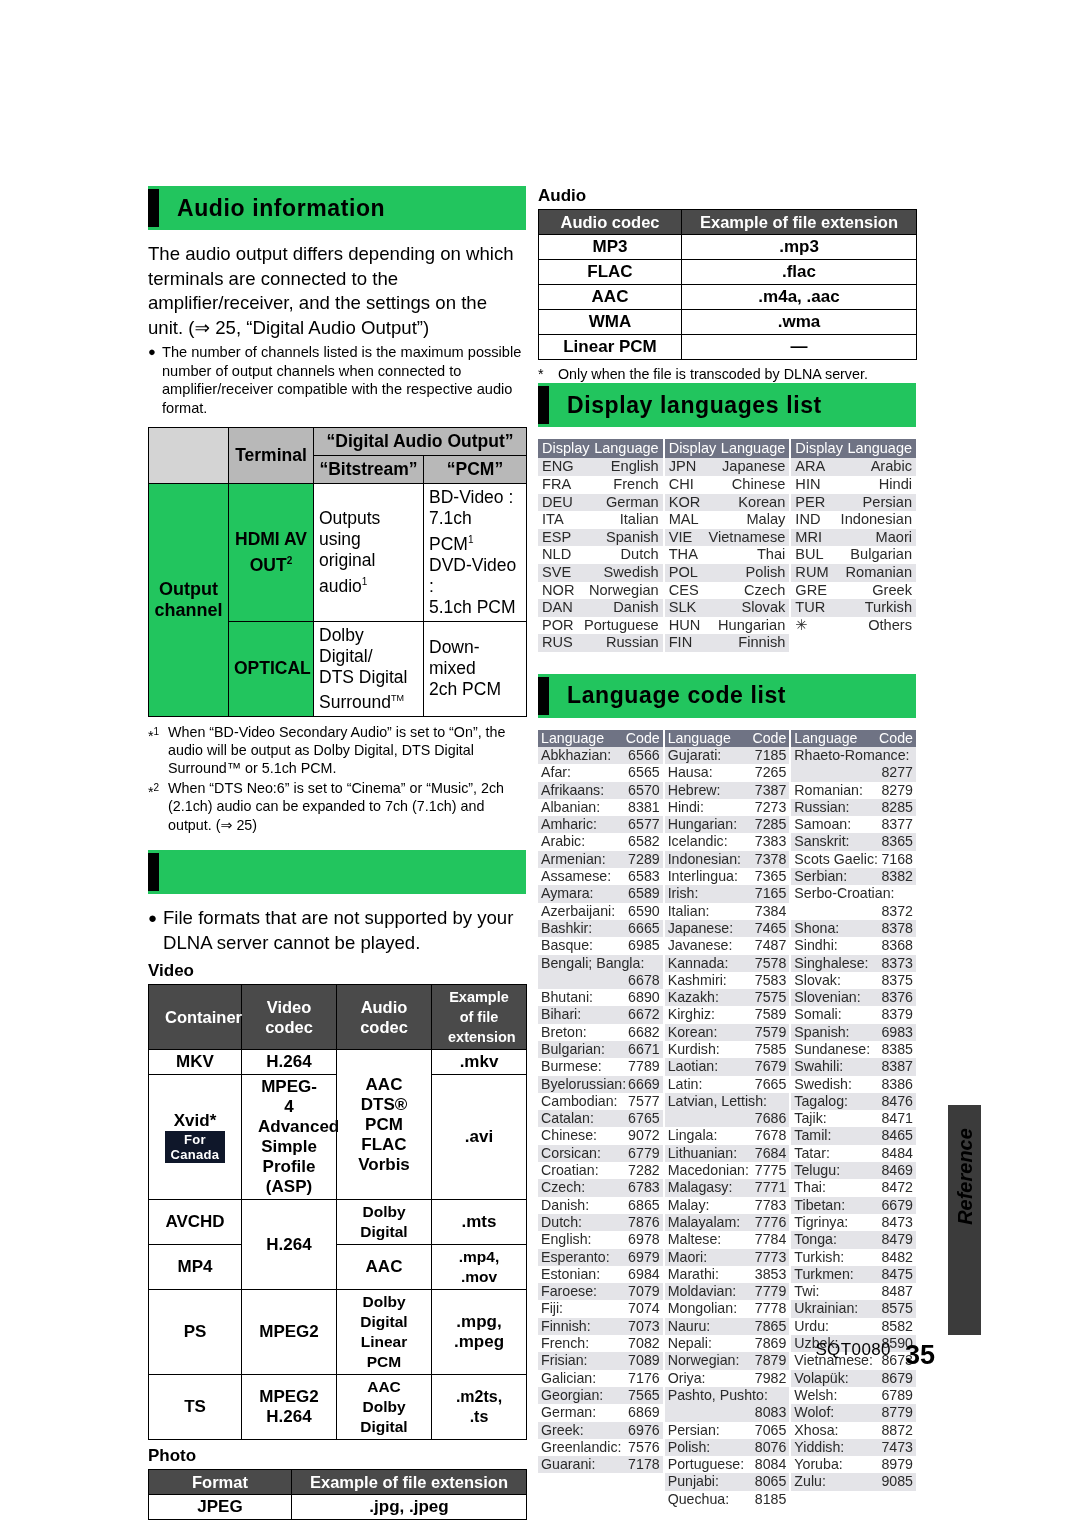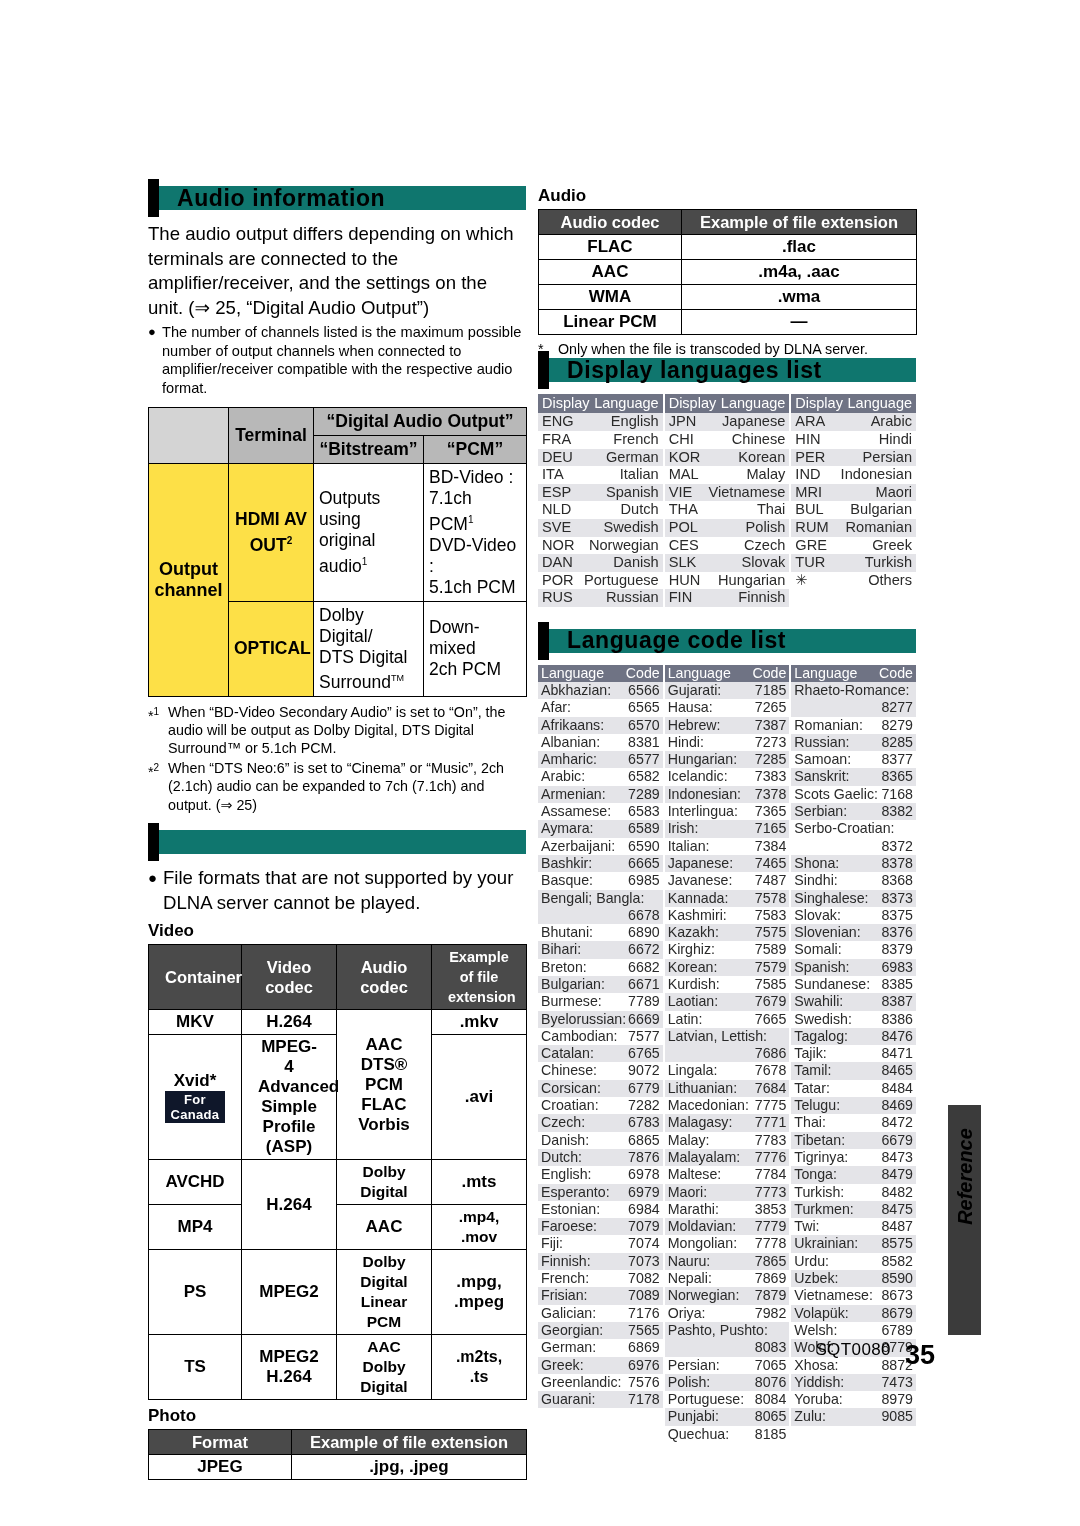--- a/index.html
+++ b/index.html
@@ -29,22 +29,22 @@
   }
   .col-right {
     position: absolute;
     left: 538px;
     top: 186px;
     width: 378px;
   }
 
   
   .sec-head {
-    background: #0f766e;
-    height: 24px;
+    background: #22c55e;
+    height: 44px;
     display: flex;
     align-items: center;
     margin-bottom: 12px;
   }
   .sec-head .bar {
     width: 11px;
     height: 38px;
     background: #000;
     flex: 0 0 auto;
   }
@@ -116,21 +116,21 @@
   table.grid th {
     background: #4a4a4a;
     color: #fff;
     font-size: 16.5px;
   }
   td.gray-head {
     background: #b8b8b8;
     font-weight: bold;
   }
   td.gray-cell {
-    background: #fde047;
+    background: #22c55e;
     font-weight: bold;
   }
   td.blank {
     background: #d4d4d4;
   }
 
   
   table.dao td {
     border: 1.6px solid #000;
     font-size: 17.5px;
@@ -406,20 +406,24 @@
           <col style="width:235px">
         </colgroup>
       <thead>
         <tr>
           <th>Audio codec</th>
           <th>Example of file extension</th>
         </tr>
       </thead>
       <tbody>
         <tr>
+          <td>MP3</td>
+          <td>.mp3</td>
+        </tr>
+        <tr>
           <td>FLAC</td>
           <td>.flac</td>
         </tr>
         <tr>
           <td>AAC</td>
           <td>.m4a, .aac</td>
         </tr>
         <tr>
           <td>WMA</td>
           <td>.wma</td>

